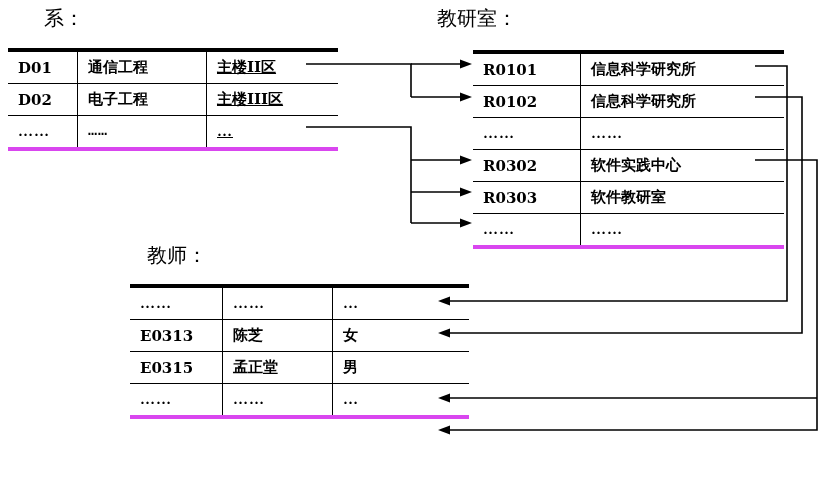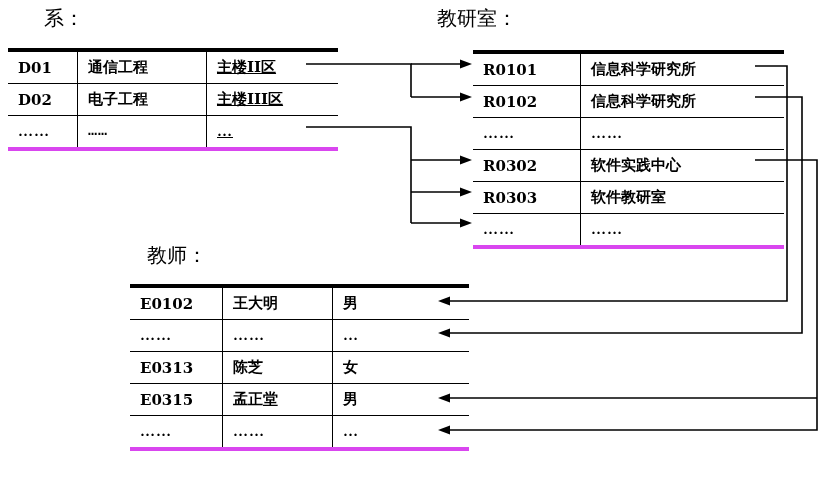--- a/index.html
+++ b/index.html
@@ -151,25 +151,20 @@
       <tr>
         <td class="c0 ellipsis">……</td>
         <td class="c1 ellipsis">……</td>
       </tr>
     </tbody>
   </table>
 
   <table class="db-table" id="table-teacher">
     <tbody>
       <tr>
-        <td class="c0">E0102</td>
-        <td class="c1">王大明</td>
-        <td class="c2">男</td>
-      </tr>
-      <tr>
         <td class="c0 ellipsis">……</td>
         <td class="c1 ellipsis">……</td>
         <td class="c2 ellipsis">…</td>
       </tr>
       <tr>
         <td class="c0">E0313</td>
         <td class="c1">陈芝</td>
         <td class="c2">女</td>
       </tr>
       <tr>

